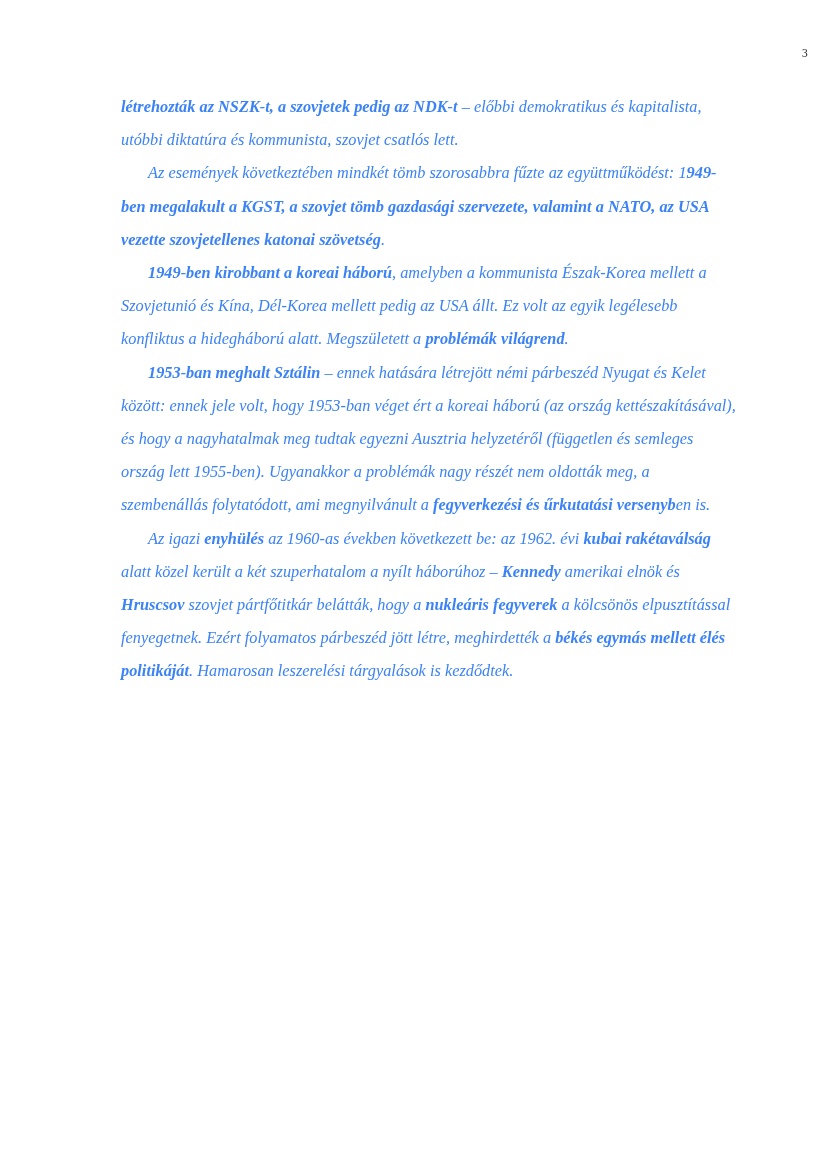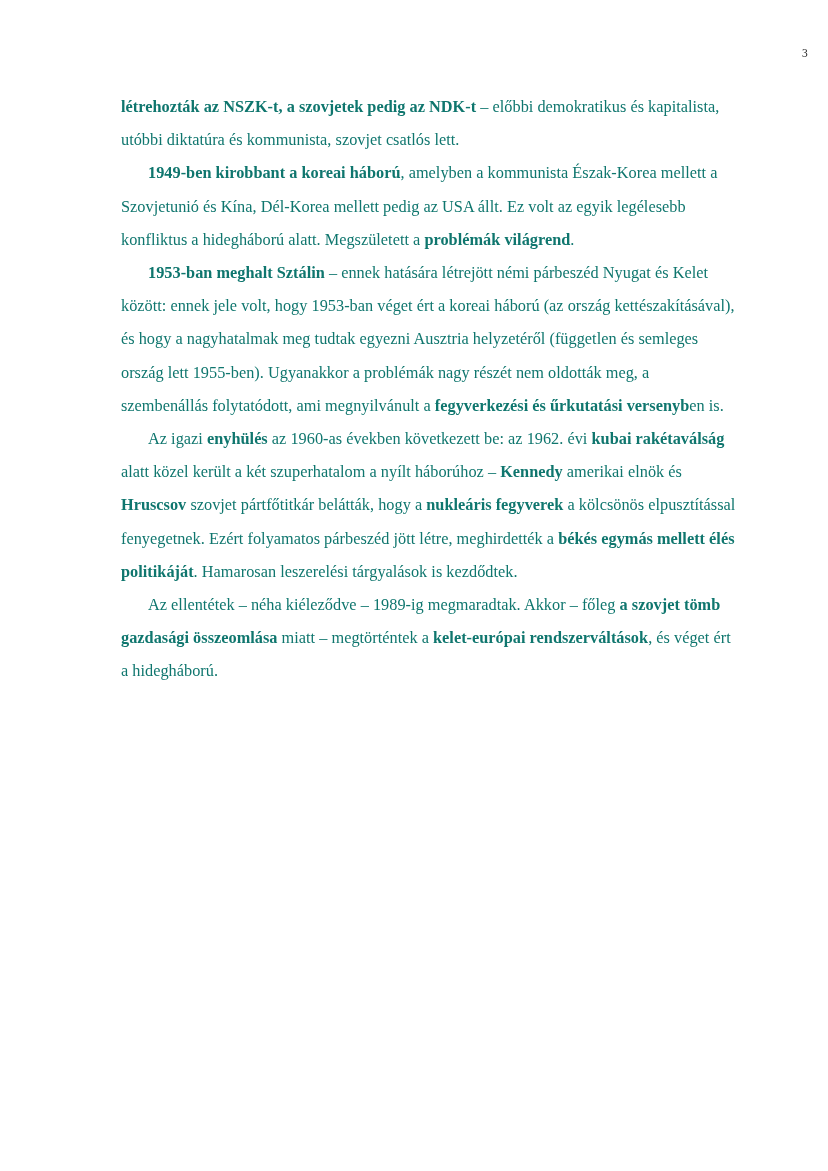--- a/index.html
+++ b/index.html
@@ -30,41 +30,42 @@
     position: absolute;
     top: 90px;
     left: 121px;
     width: 616px;
   }
   p.para {
     margin: 0;
     font-size: 16.3px;
     line-height: 33.2px;
     text-align: left;
-    color: #0f766e;
+    color: #3b82f6;
     letter-spacing: 0.02px;
+    font-style: italic;
   }
   p.indent {
     text-indent: 27px;
   }
   b {
     font-weight: bold;
   }
   .thin {
     font-weight: normal;
   }
 </style>
 </head>
 <body>
 
 <div class="page">
 
   <div class="page-number">3</div>
 
   <div class="content">
     <p class="para"><b>létrehozták az NSZK-t, a szovjetek pedig az NDK-t</b><span> – előbbi demokratikus és kapitalista, utóbbi diktatúra és kommunista, szovjet csatlós lett.</span></p>
+    <p class="para indent"><span>Az események következtében mindkét tömb szorosabbra fűzte az együttműködést: </span><span class="thin">1</span><b>949-ben megalakult a KGST, a szovjet tömb gazdasági szervezete, valamint a NATO, az USA vezette szovjetellenes katonai szövetség</b><span>.</span></p>
     <p class="para indent"><b>1949-ben kirobbant a koreai háború</b><span>, amelyben a kommunista Észak-Korea mellett a Szovjetunió és Kína, Dél-Korea mellett pedig az USA állt. Ez volt az egyik legélesebb konfliktus a hidegháború alatt. Megszületett a </span><b>problémák világrend</b><span>.</span></p>
     <p class="para indent"><b>1953-ban meghalt Sztálin</b><span> – ennek hatására létrejött némi párbeszéd Nyugat és Kelet között: ennek jele volt, hogy 1953-ban véget ért a koreai háború (az ország kettészakításával), és hogy a nagyhatalmak meg tudtak egyezni Ausztria helyzetéről (független és semleges ország lett 1955-ben). Ugyanakkor a problémák nagy részét nem oldották meg, a szembenállás folytatódott, ami megnyilvánult a </span><b>fegyverkezési és űrkutatási versenyb</b><span>en is.</span></p>
     <p class="para indent"><span>Az igazi </span><b>enyhülés</b><span> az 1960-as években következett be: az 1962. évi </span><b>kubai rakétaválság</b><span> alatt közel került a két szuperhatalom a nyílt háborúhoz – </span><b>Kennedy</b><span> amerikai elnök és </span><b>Hruscsov</b><span> szovjet pártfőtitkár belátták, hogy a </span><b>nukleáris fegyverek</b><span> a kölcsönös elpusztítással fenyegetnek. Ezért folyamatos párbeszéd jött létre, meghirdették a </span><b>békés egymás mellett élés politikáját</b><span>. Hamarosan leszerelési tárgyalások is kezdődtek.</span></p>
-    <p class="para indent"><span>Az ellentétek – néha kiéleződve – 1989-ig megmaradtak. Akkor – főleg </span><b>a szovjet tömb gazdasági összeomlása</b><span> miatt – megtörténtek a </span><b>kelet-európai rendszerváltások</b><span>, és véget ért a hidegháború.</span></p>
   </div>
 
 </div>
 
 </body></html>

